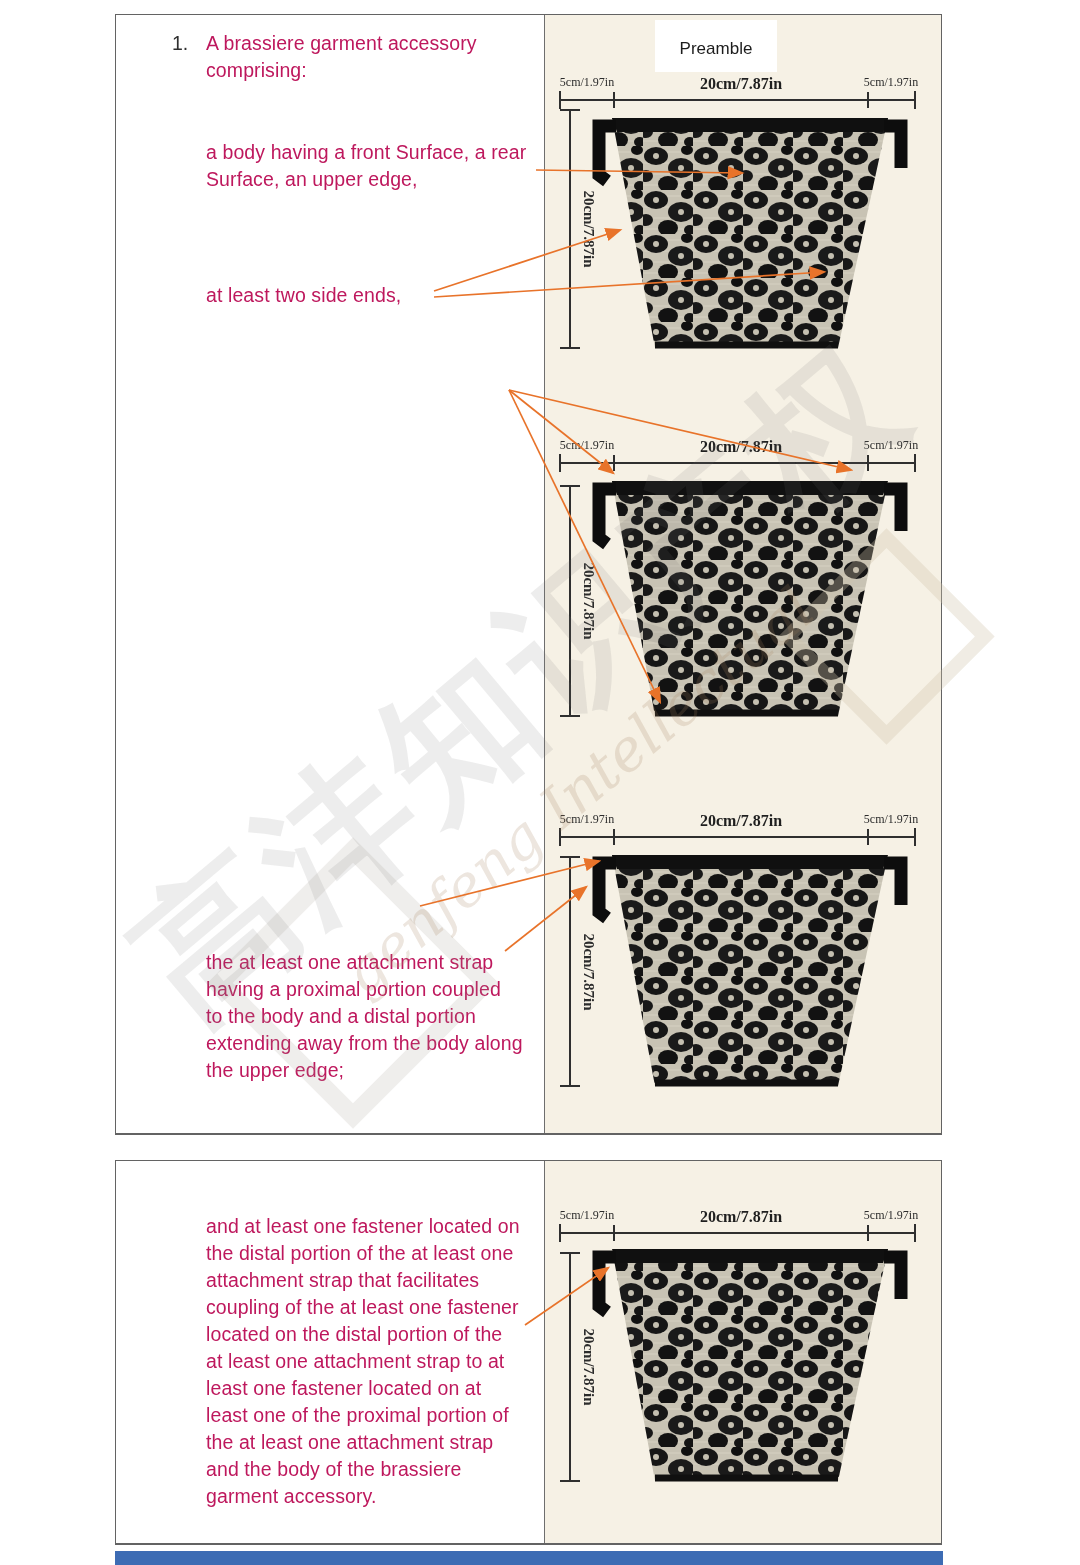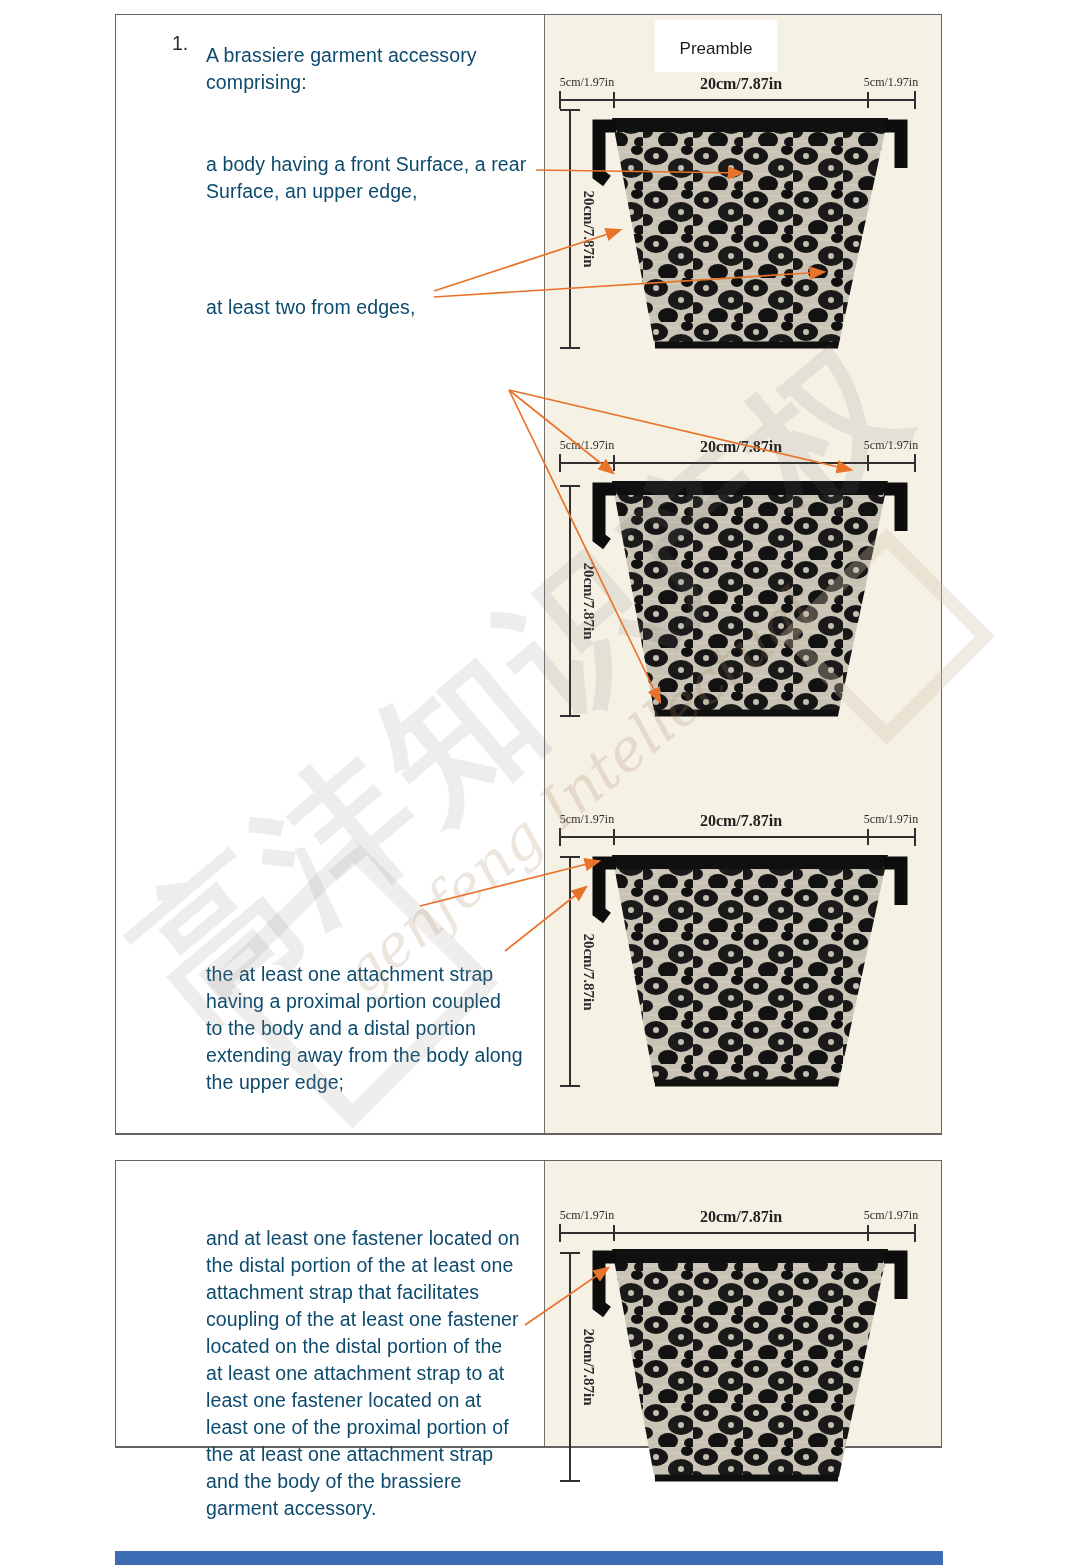--- a/index.html
+++ b/index.html
@@ -2,28 +2,28 @@
 <html><head>
 <meta charset="utf-8">
 <style>
   html,body{margin:0;padding:0;background:#ffffff;}
   body{width:1080px;height:1565px;position:relative;overflow:hidden;
        font-family:"Liberation Sans",sans-serif;}
 
   .panel{position:absolute;left:115px;width:827px;background:#ffffff;
          border:1px solid #636363;box-sizing:border-box;}
   #panel1{top:14px;height:1121px;border-bottom-width:2px;}
-  #panel2{top:1160px;height:288px;border-bottom-width:2px;}
+  #panel2{top:1160px;height:385px;border-bottom-width:2px;}
 
   .cell-text{position:absolute;left:0;top:0;bottom:0;width:428px;background:#ffffff;}
   .cell-photo{position:absolute;left:428px;top:0;bottom:0;right:0;background:#f6f1e5;
               border-left:1px solid #6e6e6e;}
 
-  .clause{position:absolute;font-size:19.5px;line-height:27px;color:#0c4a6e;
-          white-space:pre-line;letter-spacing:0.1px;margin-top:12px;}
+  .clause{position:absolute;font-size:19.5px;line-height:27px;color:#be185d;
+          white-space:pre-line;letter-spacing:0.1px;}
   .claim-num{position:absolute;font-size:19.5px;line-height:27px;color:#2f2f2f;}
 
   .fig{position:absolute;left:543px;}
 
   
   .dim-small{font:12px "Liberation Serif",serif;fill:#2c2c2c;}
   .dim-big{font:bold 16px "Liberation Serif",serif;fill:#1f1f1f;}
   .dim-vert{font:bold 15px "Liberation Serif",serif;fill:#2c2c2c;}
   .preamble-t{font:17px "Liberation Sans",sans-serif;fill:#1c1c1c;}
 
@@ -45,21 +45,21 @@
 </head>
 <body>
 
 <div class="panel" id="panel1">
   <div class="cell-text">
     <div class="claim-num" style="left:56px;top:15px;">1.</div>
     <div class="clause" style="left:90px;top:15px;">A brassiere garment accessory
 comprising:</div>
     <div class="clause" style="left:90px;top:124px;">a body having a front Surface, a rear
 Surface, an upper edge,</div>
-    <div class="clause" style="left:90px;top:267px;">at least two from edges,</div>
+    <div class="clause" style="left:90px;top:267px;">at least two side ends,</div>
     <div class="clause" style="left:90px;top:934px;">the at least one attachment strap
 having a proximal portion coupled
 to the body and a distal portion
 extending away from the body along
 the upper edge;</div>
   </div>
   <div class="cell-photo" style="background: rgb(246, 241, 229);"></div>
 </div>
 
 <div class="panel" id="panel2">

